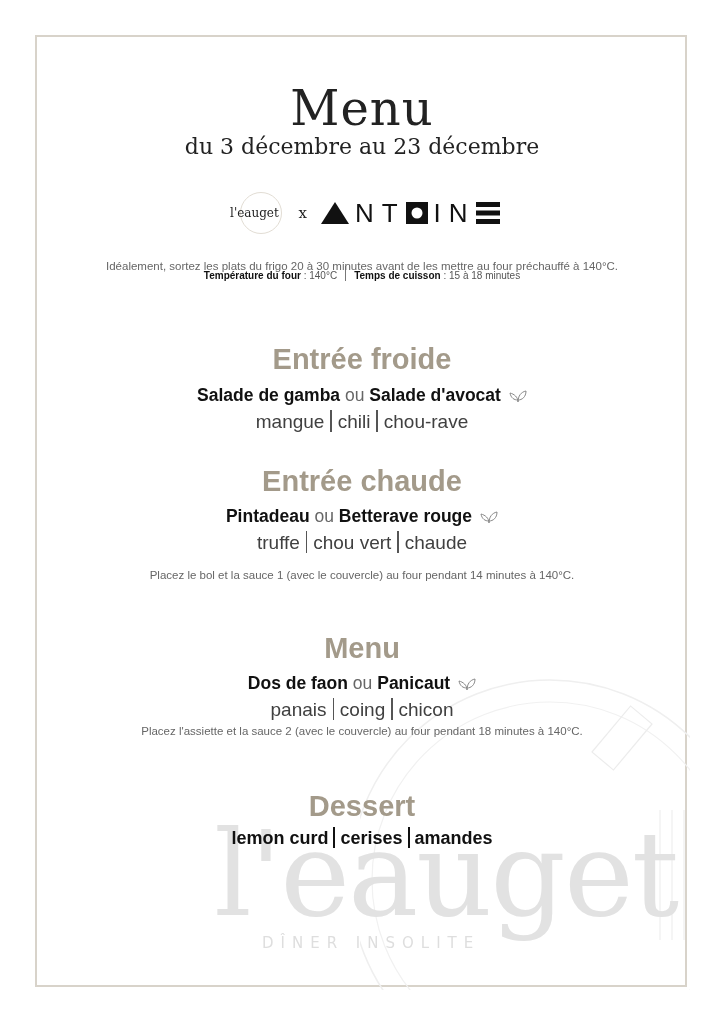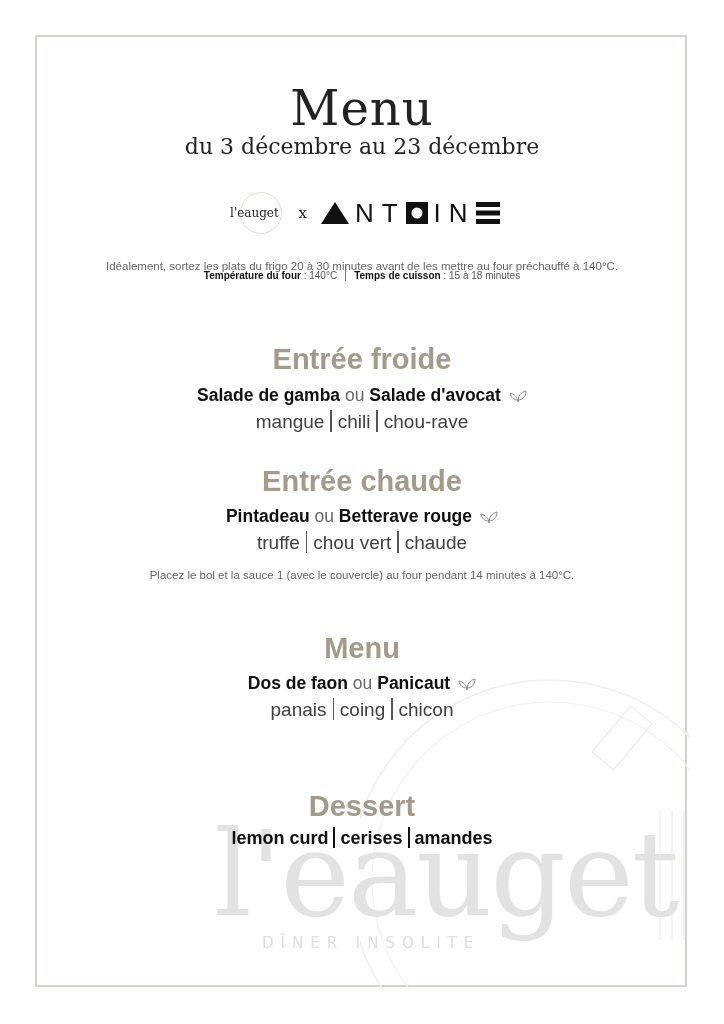--- a/index.html
+++ b/index.html
@@ -123,18 +123,19 @@
 <div class="center section-title content" style="top:632px">Menu</div>
 <div class="center dish content" style="top:673px">
   <b>Dos de faon</b> <span class="ou">ou</span> <b>Panicaut</b><svg class="leaf" width="18" height="14" viewBox="0 0 18 14">
       <path d="M9 13 C9 8 5 5 1 4 C2 9 5 11 9 11 M9 13 C9 7 12 3 17 2 C17 8 13 11 9 11" fill="none" stroke="#888" stroke-width="1"></path>
     </svg>
 </div>
 <div class="center ingredients content" style="top:698px">
   <span>panais</span><span class="bar"></span><span>coing</span><span class="bar"></span><span>chicon</span>
 </div>
 <div class="center instr content" style="top:723px">
+  <div>Placez l'assiette et la sauce 2 (avec le couvercle) au four pendant 18 minutes à 140°C.</div>
 </div>
 
 <div class="center section-title content" style="top:790px">Dessert</div>
 <div class="center dessert-ing content" style="top:827px">
   <span>lemon curd</span><span class="bar"></span><span>cerises</span><span class="bar"></span><span>amandes</span>
 </div>
 
 </body></html>

